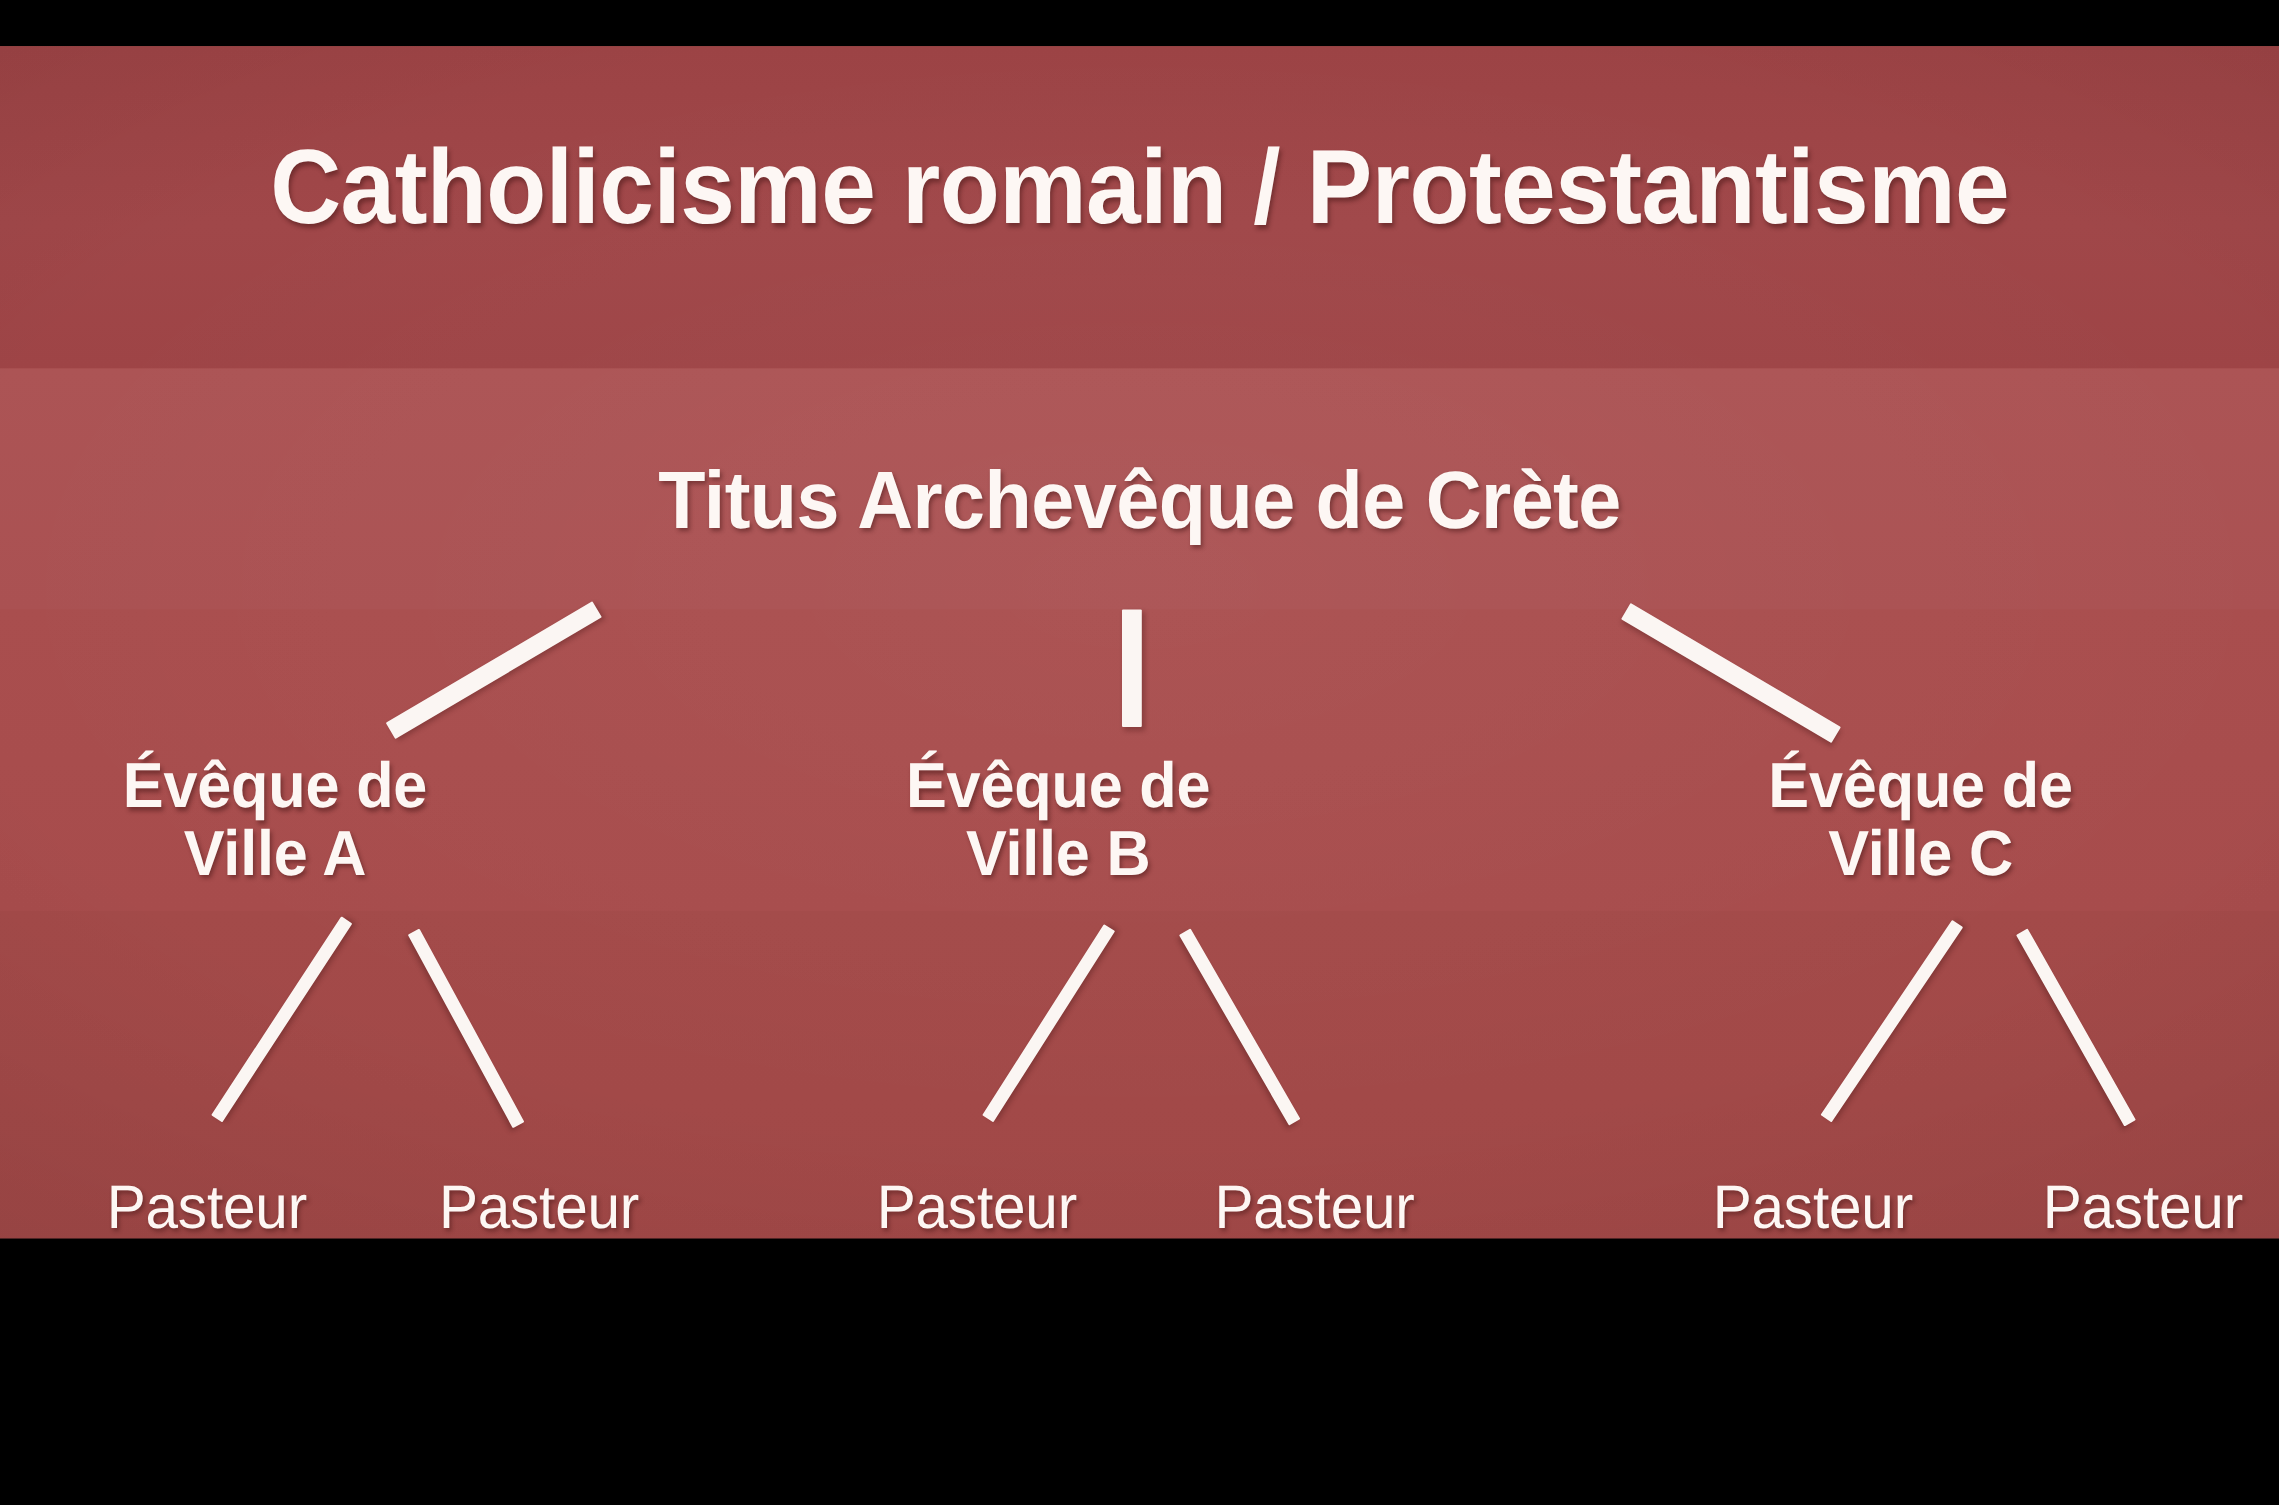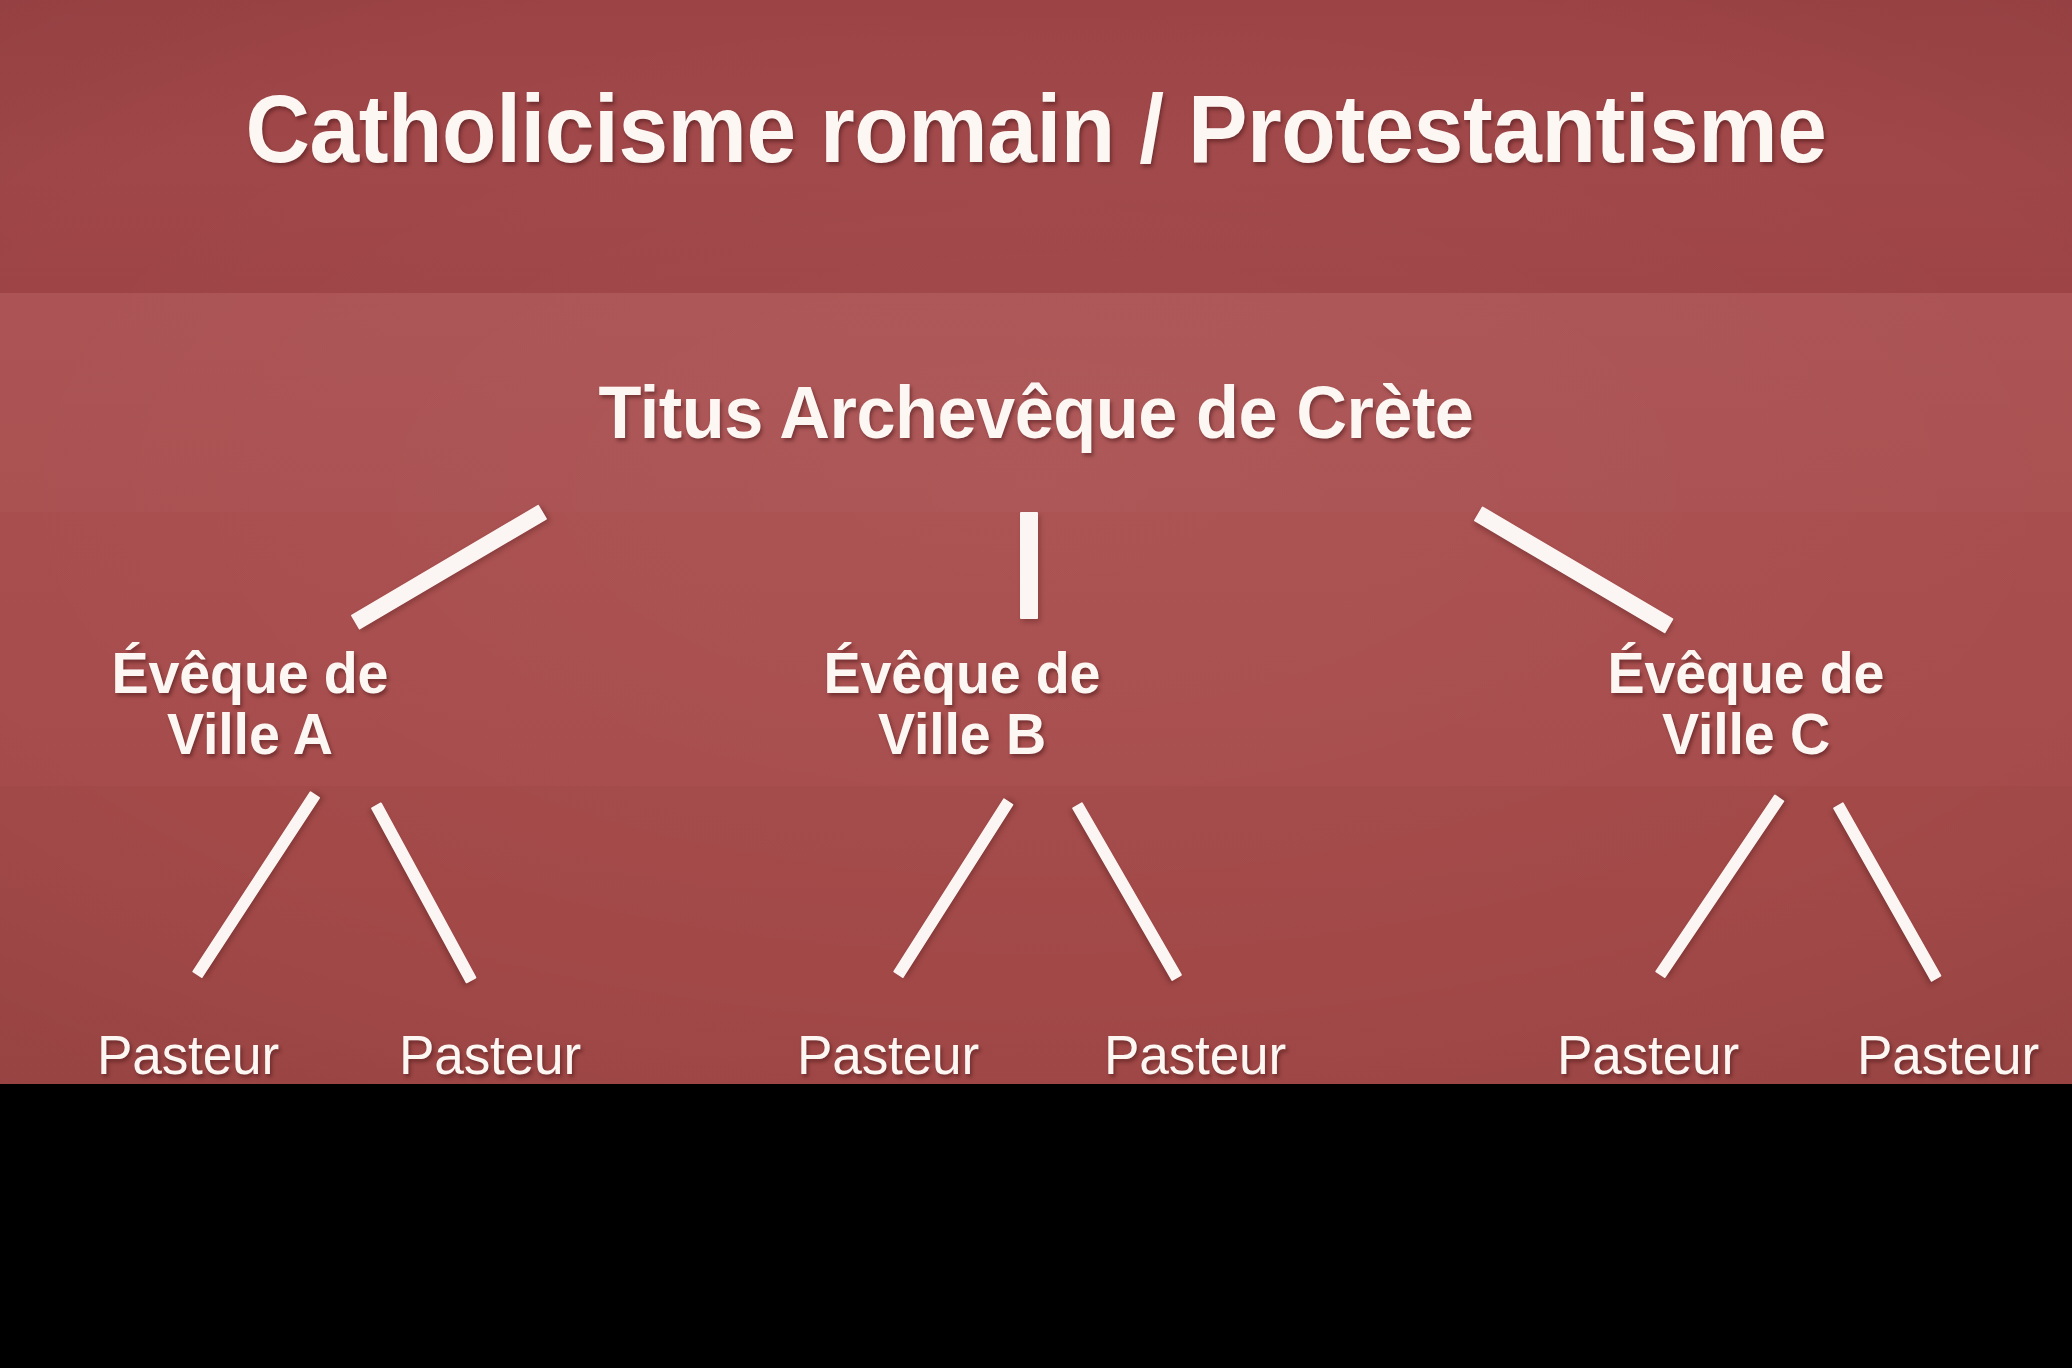--- a/index.html
+++ b/index.html
@@ -7,20 +7,21 @@
     padding: 0;
     background: #000;
   }
   #slide {
     position: relative;
     width: 2072px;
     height: 1084px;
     overflow: hidden;
     background: #a8504f;
     font-family: "Liberation Sans", sans-serif;
+    margin-top: 42px;
     -webkit-font-smoothing: antialiased;
   }
 
   
   .band {
     position: absolute;
     left: 0;
     width: 100%;
     pointer-events: none;
   }

